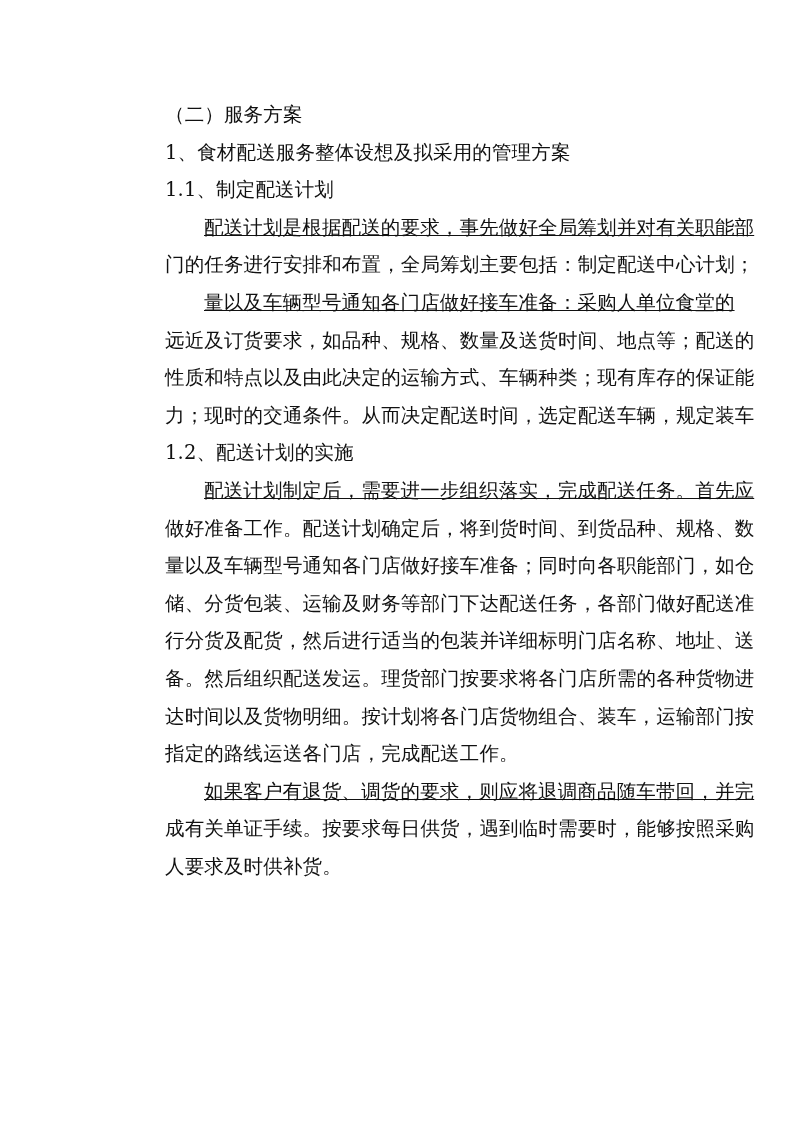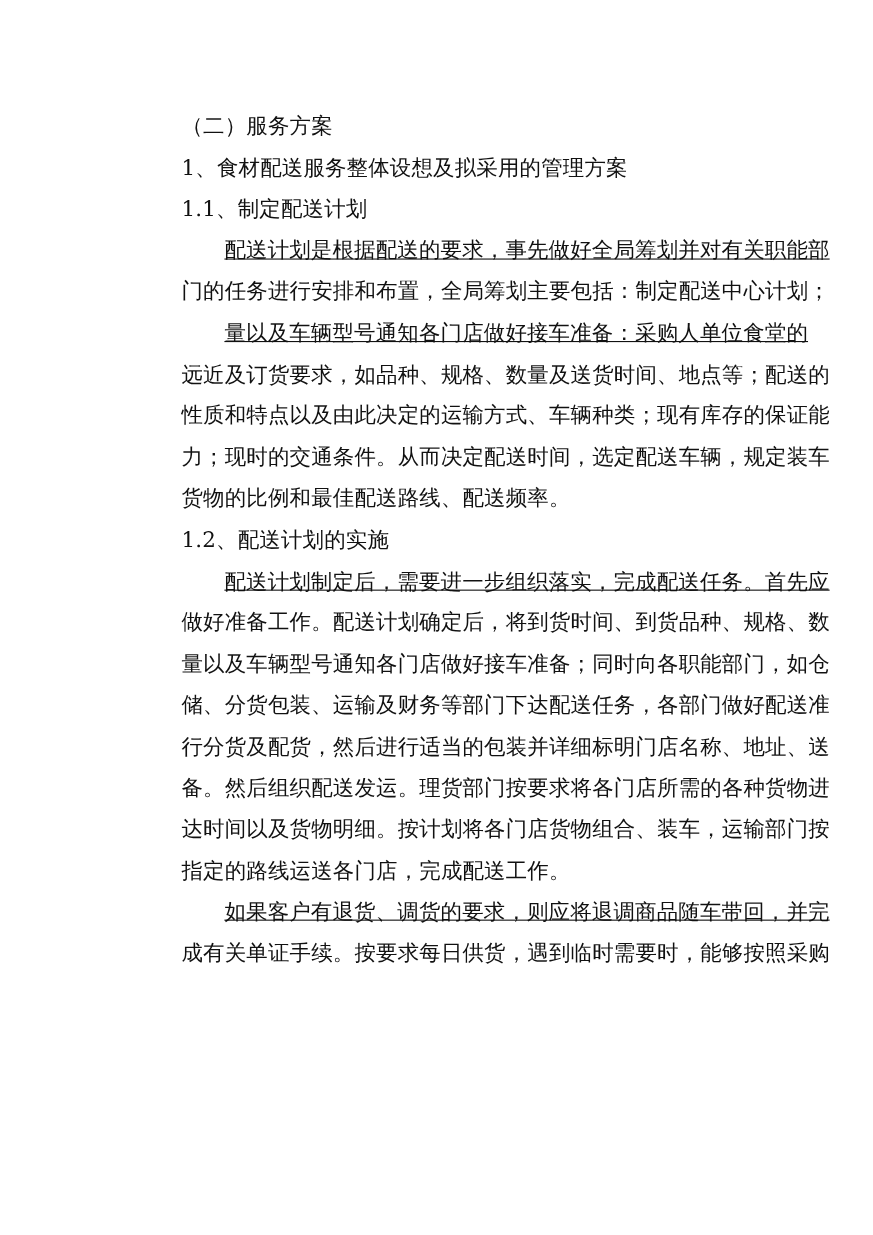--- a/index.html
+++ b/index.html
@@ -21,33 +21,33 @@
   <div>
     <div class="line indent">配送计划是根据配送的要求，事先做好全局筹划并对有关职能部</div>
     <div class="line">门的任务进行安排和布置，全局筹划主要包括：制定配送中心计划；</div>
   </div>
 
   <div>
     <div class="line indent">量以及车辆型号通知各门店做好接车准备：采购人单位食堂的</div>
     <div class="line">远近及订货要求，如品种、规格、数量及送货时间、地点等；配送的</div>
     <div class="line">性质和特点以及由此决定的运输方式、车辆种类；现有库存的保证能</div>
     <div class="line">力；现时的交通条件。从而决定配送时间，选定配送车辆，规定装车</div>
-    <div class="line">货物的比例和最佳配送路线、配送频率。</div>
   </div>
 
   <div class="line heading">1.2、配送计划的实施</div>
 
   <div>
     <div class="line indent">配送计划制定后，需要进一步组织落实，完成配送任务。首先应</div>
     <div class="line">做好准备工作。配送计划确定后，将到货时间、到货品种、规格、数</div>
     <div class="line">量以及车辆型号通知各门店做好接车准备；同时向各职能部门，如仓</div>
     <div class="line">储、分货包装、运输及财务等部门下达配送任务，各部门做好配送准</div>
     <div class="line">行分货及配货，然后进行适当的包装并详细标明门店名称、地址、送</div>
     <div class="line">备。然后组织配送发运。理货部门按要求将各门店所需的各种货物进</div>
     <div class="line">达时间以及货物明细。按计划将各门店货物组合、装车，运输部门按</div>
     <div class="line">指定的路线运送各门店，完成配送工作。</div>
   </div>
 
   <div>
     <div class="line indent">如果客户有退货、调货的要求，则应将退调商品随车带回，并完</div>
     <div class="line">成有关单证手续。按要求每日供货，遇到临时需要时，能够按照采购</div>
+    <div class="line">人要求及时供补货。</div>
   </div>
 </div>
 
 </body></html>

